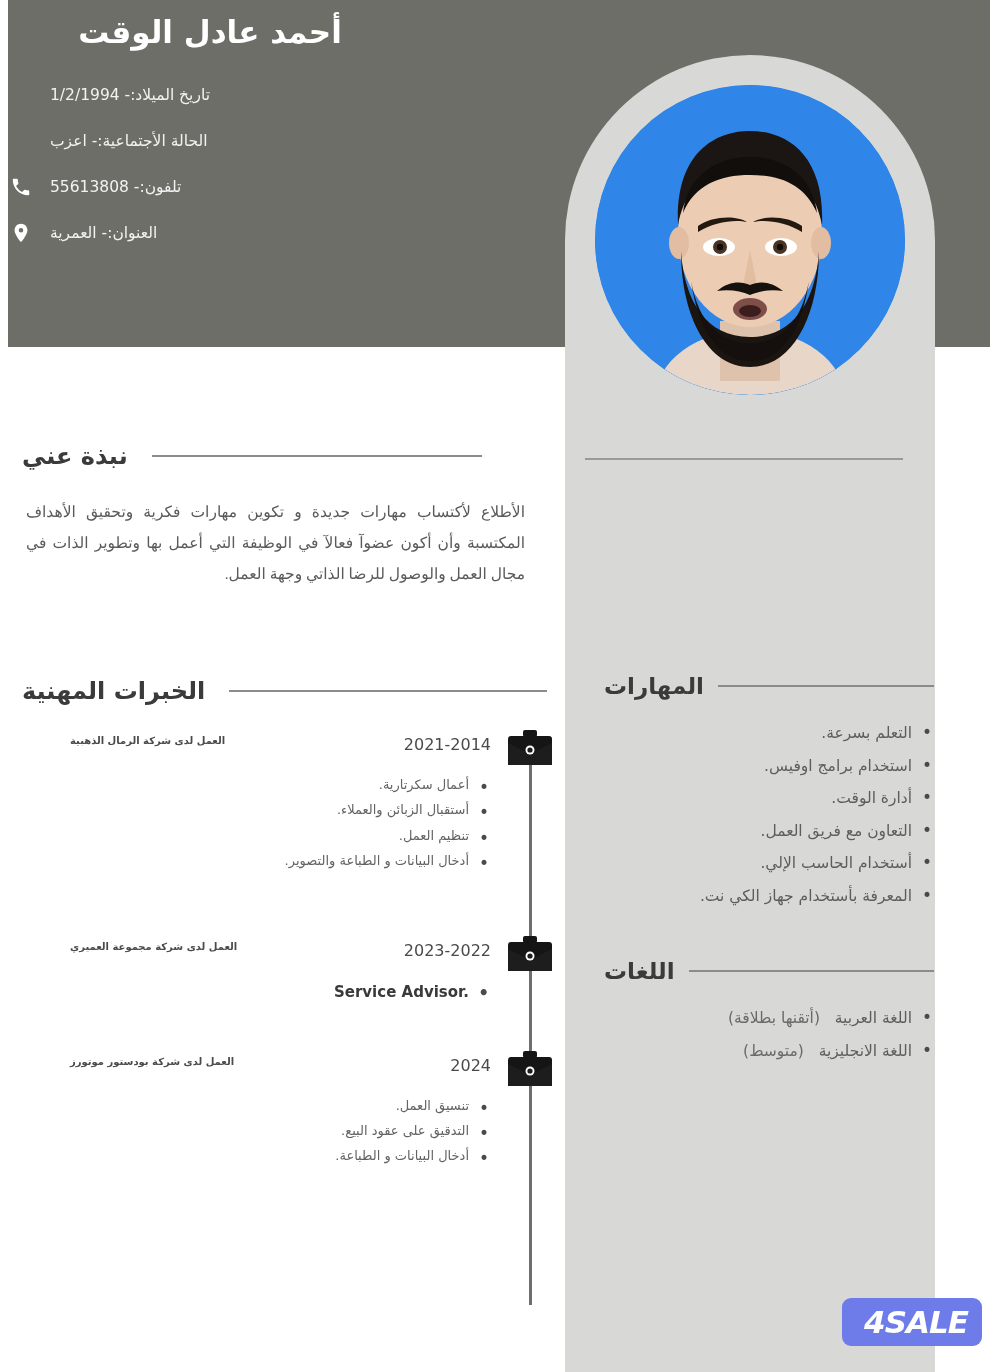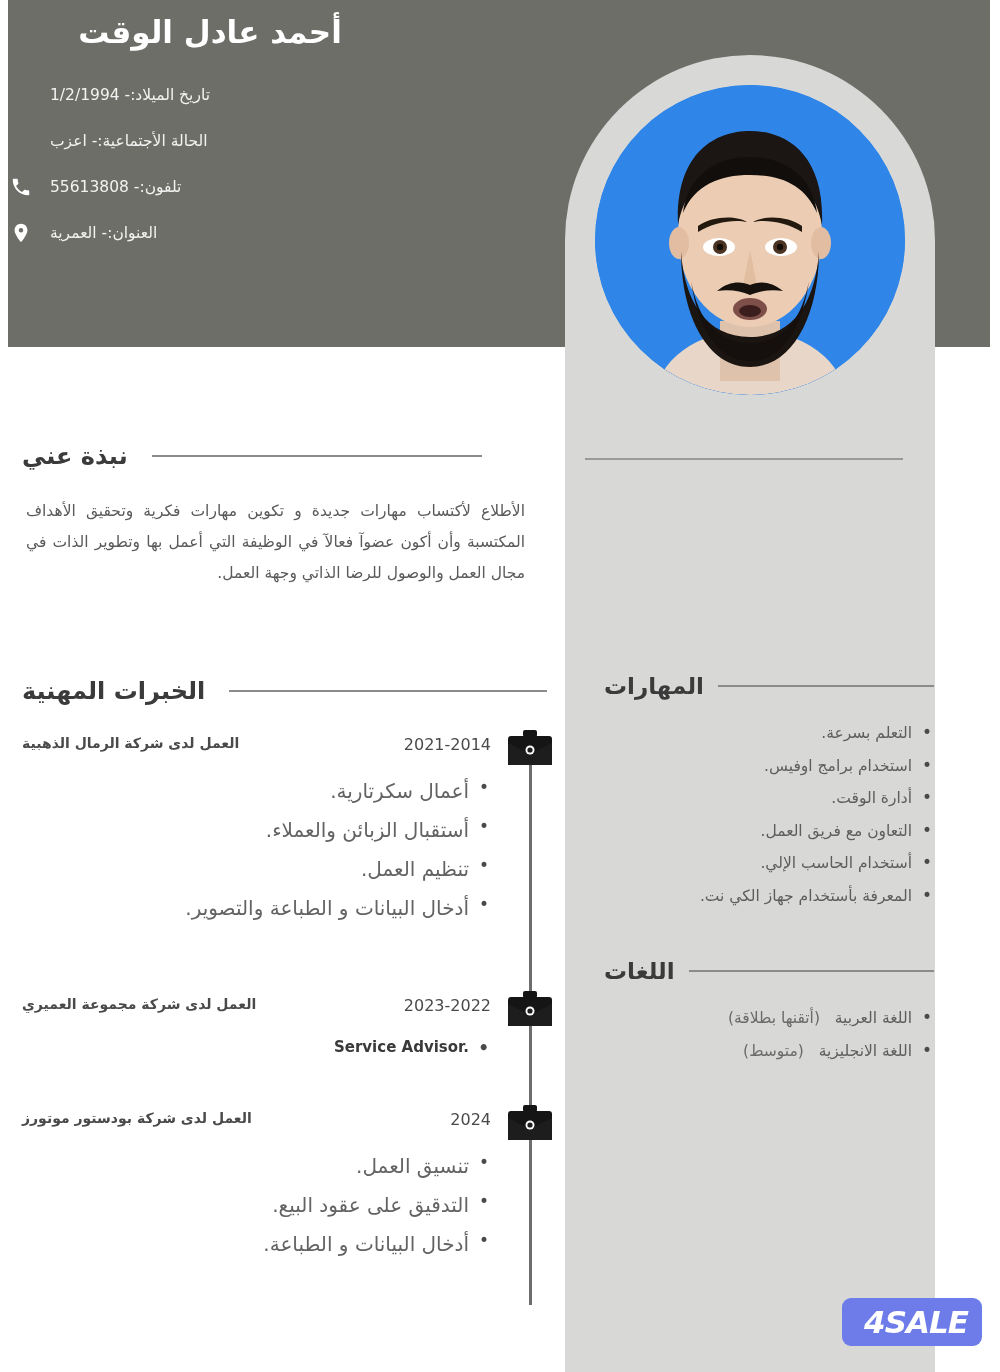--- a/index.html
+++ b/index.html
@@ -119,20 +119,21 @@
   #about-block { margin-top: 62px; }
   #about-text {
     margin-top: 26px;
     font-size: 15.5px;
     line-height: 2.0;
     color: #5a5a5a;
     text-align: justify;
     direction: rtl;
     padding-left: 4px;
     padding-right: 22px;
+    font-family: Liberation Serif, serif;
   }
 
   
   #exp-block { margin-top: 88px; position: relative; }
 
   #timeline-line {
     position: absolute;
     right: 15px;
     top: 58px;
     width: 3px;
@@ -156,44 +157,45 @@
   }
   .job-icon svg { display:block; }
 
   .job-head {
     display: flex;
     flex-direction: row-reverse;
     align-items: flex-start;
     justify-content: space-between;
   }
   .job-title {
-    font-size: 14px;
+    font-size: 10px;
     font-weight: bold;
     color: #4a4a4a;
     white-space: nowrap;
     padding-top: 6px;
+    margin-left: 48px;
   }
   .job-years {
     font-size: 16px;
     color: #4a4a4a;
     direction: ltr;
     white-space: nowrap;
     padding-top: 6px;
     padding-left: 6px;
   }
 
   .job-points {
     list-style: none;
     margin-top: 18px;
     direction: rtl;
     text-align: right;
     padding-right: 0px;
   }
   .job-points li {
-    font-size: 20px;
+    font-size: 13px;
     color: #636363;
     line-height: 1.95;
     position: relative;
     padding-right: 22px;
   }
   .job-points li::before {
     content: "•";
     position: absolute;
     right: 2px;
     top: -1px;

